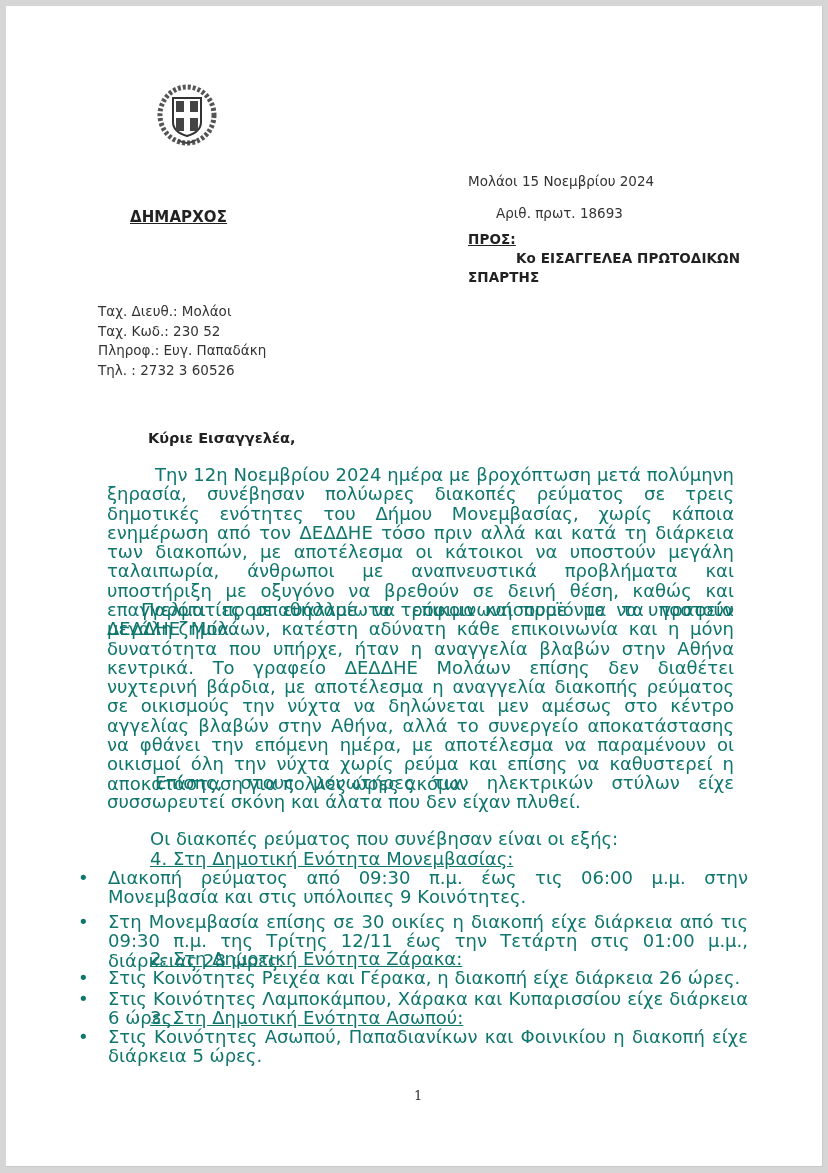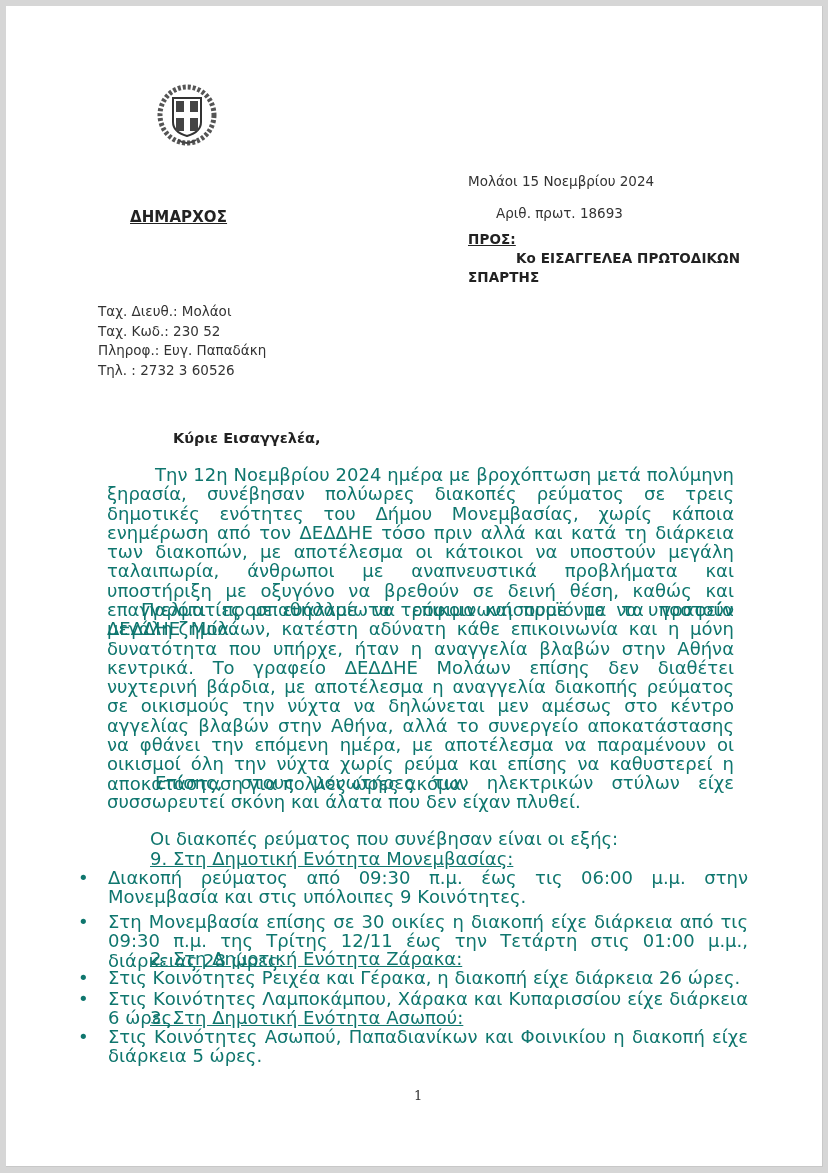--- a/index.html
+++ b/index.html
@@ -18,21 +18,21 @@
       background: #ffffff;
       border-right: 1px solid #c8c8c8;
       border-bottom: 1px solid #c8c8c8;
     }
     .abs { position: absolute; white-space: nowrap; }
     .emblem { position: absolute; left: 150px; top: 78px; width: 62px; height: 64px; }
     .hdr { font-weight: bold; font-size: 13.5px; line-height: 19px; color: #222; letter-spacing: 0.1px; }
     .u { text-decoration: underline; }
     .meta { font-size: 13.5px; line-height: 19.5px; color: #333; }
     .link { color: #2a64b8; text-decoration: underline; }
-    .salutation { font-weight: bold; font-size: 14.5px; color: #222; margin-left: 25px; }
+    .salutation { font-weight: bold; font-size: 14.5px; color: #222; }
     .body-text { font-size: 18px; line-height: 19.3px; color: #0f766e; }
     .para {
       position: absolute; width: 627px;
       text-align: justify;
     }
     .indent { text-indent: 48px; }
     .indent2 { text-indent: 34px; }
     .bullet-row { position: absolute; left: 72px; width: 700px; }
     .bullet-dot { position: absolute; left: 0; top: 0; }
     .bullet-text { position: absolute; left: 30px; width: 640px; text-align: justify; }
@@ -69,21 +69,21 @@
   </div>
 
   <div class="abs salutation" style="left:142px; top:424px;">Κύριε Εισαγγελέα,</div>
 
   <div class="para body-text indent" style="left:101px; top:459px;">Την 12η Νοεμβρίου  2024 ημέρα με βροχόπτωση μετά πολύμηνη ξηρασία, συνέβησαν πολύωρες διακοπές ρεύματος  σε τρεις δημοτικές  ενότητες  του Δήμου Μονεμβασίας, χωρίς κάποια ενημέρωση από τον ΔΕΔΔΗΕ  τόσο πριν  αλλά και κατά τη διάρκεια των διακοπών,  με αποτέλεσμα   οι κάτοικοι  να υποστούν μεγάλη ταλαιπωρία, άνθρωποι με  αναπνευστικά προβλήματα   και υποστήριξη  με οξυγόνο να  βρεθούν σε δεινή θέση, καθώς και επαγγελματίες  με  ευαλλοίωτα τρόφιμα και προϊόντα  να υποστούν μεγάλη ζημία.</div>
   <div class="para body-text indent2" style="left:101px; top:594px;">Παρότι προσπαθήσαμε να επικοινωνήσουμε με τα γραφεία ΔΕΔΔΗΕ Μολάων, κατέστη αδύνατη κάθε  επικοινωνία  και η μόνη δυνατότητα  που υπήρχε,  ήταν η αναγγελία βλαβών στην  Αθήνα  κεντρικά. Το γραφείο ΔΕΔΔΗΕ Μολάων επίσης δεν διαθέτει νυχτερινή  βάρδια,  με αποτέλεσμα η αναγγελία  διακοπής ρεύματος σε  οικισμούς  την νύχτα   να δηλώνεται μεν αμέσως  στο κέντρο  αγγελίας βλαβών στην  Αθήνα,   αλλά το συνεργείο αποκατάστασης  να  φθάνει  την επόμενη ημέρα,  με αποτέλεσμα  να  παραμένουν οι οικισμοί όλη την νύχτα χωρίς ρεύμα και επίσης   να καθυστερεί η αποκατάσταση για πολλές ώρες ακόμα.</div>
   <div class="para body-text indent" style="left:101px; top:767px;">Επίσης, στους μονωτήρες των ηλεκτρικών στύλων είχε συσσωρευτεί σκόνη και άλατα  που δεν είχαν πλυθεί.</div>
 
   <div class="abs body-text" style="left:144px; top:823px;">Οι διακοπές ρεύματος  που συνέβησαν  είναι οι εξής:</div>
 
-  <div class="sub-head body-text" style="left:144px; top:843px;">9. Στη Δημοτική Ενότητα Μονεμβασίας:</div>
+  <div class="sub-head body-text" style="left:144px; top:843px;">4. Στη Δημοτική Ενότητα Μονεμβασίας:</div>
   <div class="bullet-row body-text" style="top:862px;">
     <span class="bullet-dot">•</span>
     <span class="bullet-text">Διακοπή ρεύματος από 09:30 π.μ. έως τις 06:00 μ.μ. στην Μονεμβασία και στις υπόλοιπες 9 Κοινότητες.</span>
   </div>
   <div class="bullet-row body-text" style="top:906px;">
     <span class="bullet-dot">•</span>
     <span class="bullet-text">Στη Μονεμβασία επίσης σε 30 οικίες η διακοπή είχε διάρκεια από τις 09:30 π.μ. της Τρίτης 12/11 έως την Τετάρτη στις 01:00 μ.μ., διάρκειας 28 ώρες.</span>
   </div>
 
   <div class="sub-head body-text" style="left:144px; top:943px;text-align:center;">2. Στη Δημοτική Ενότητα Ζάρακα:</div>

